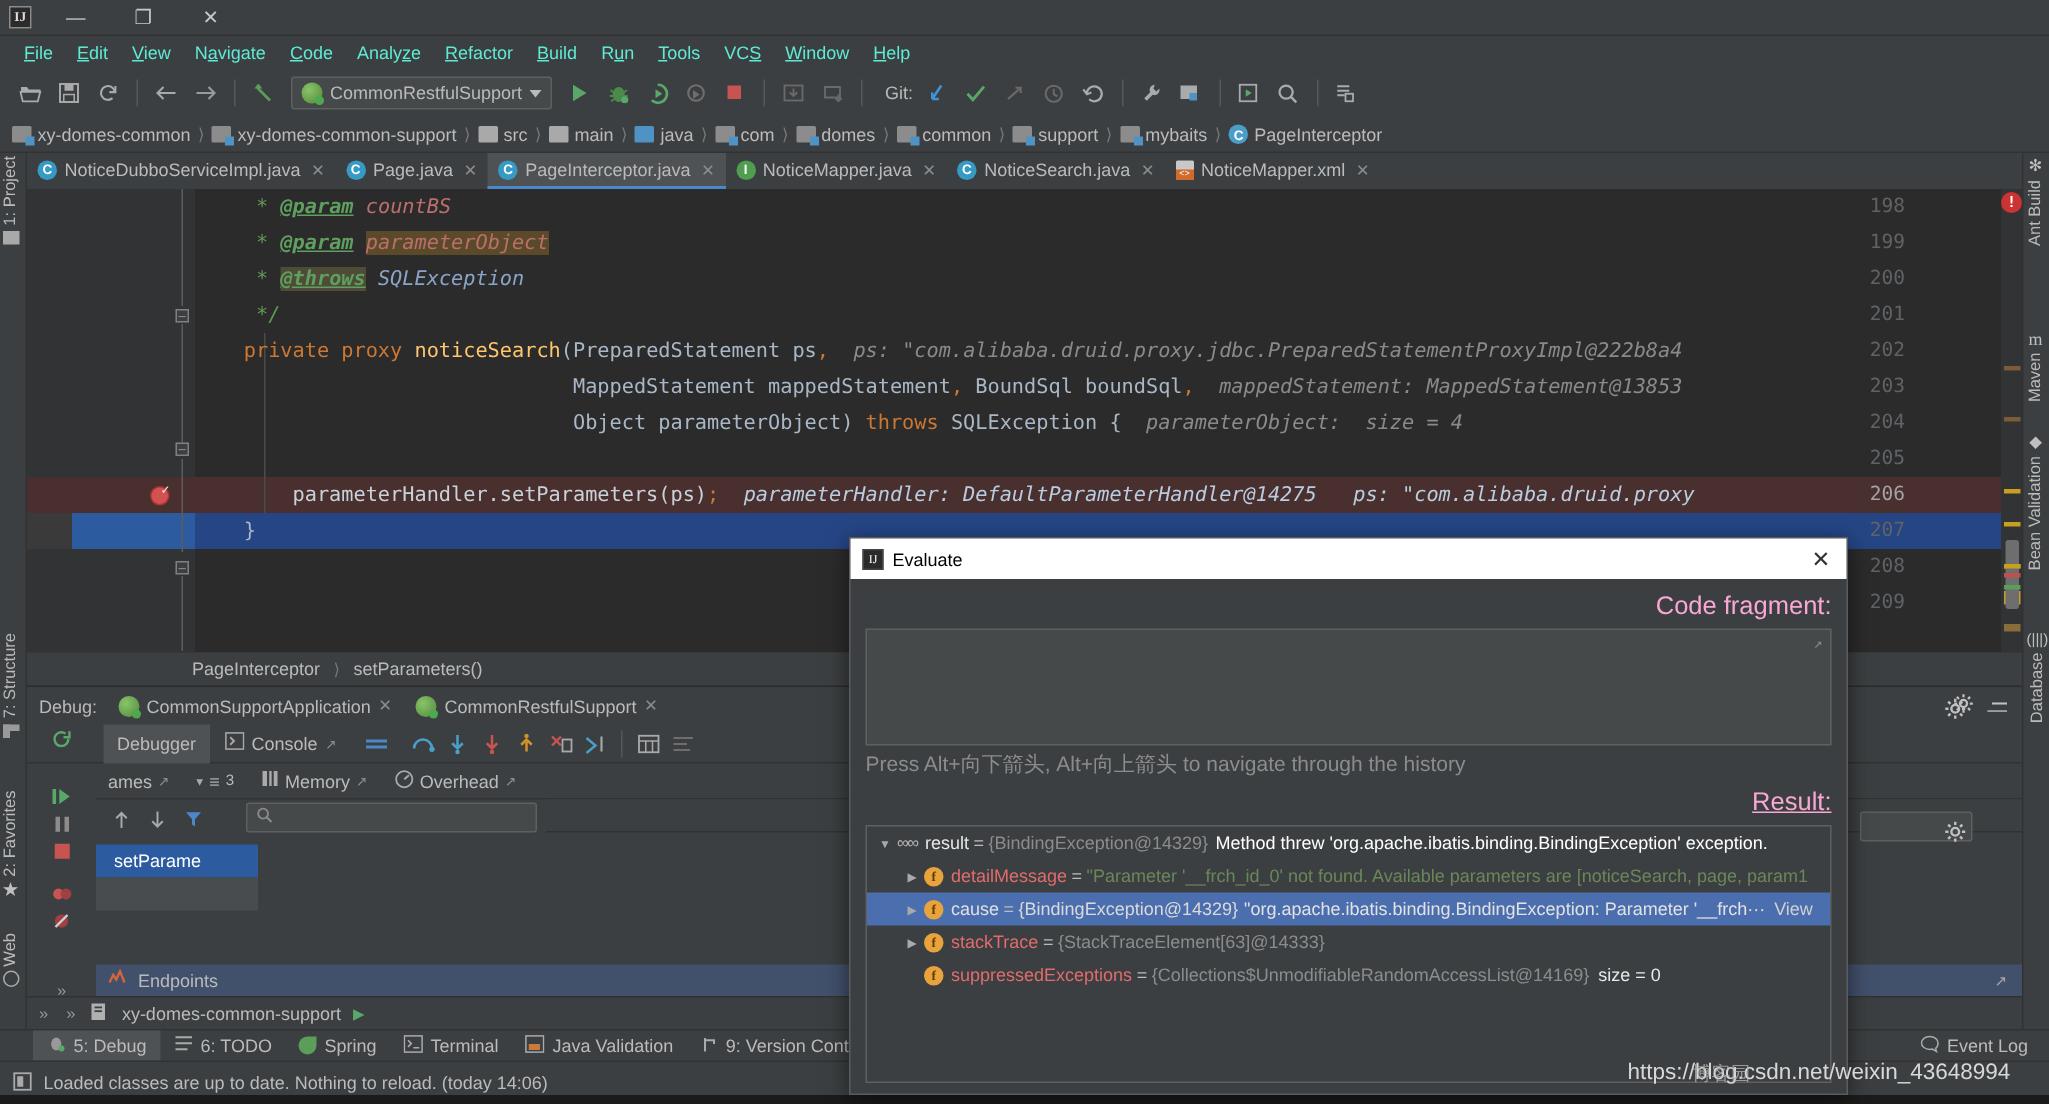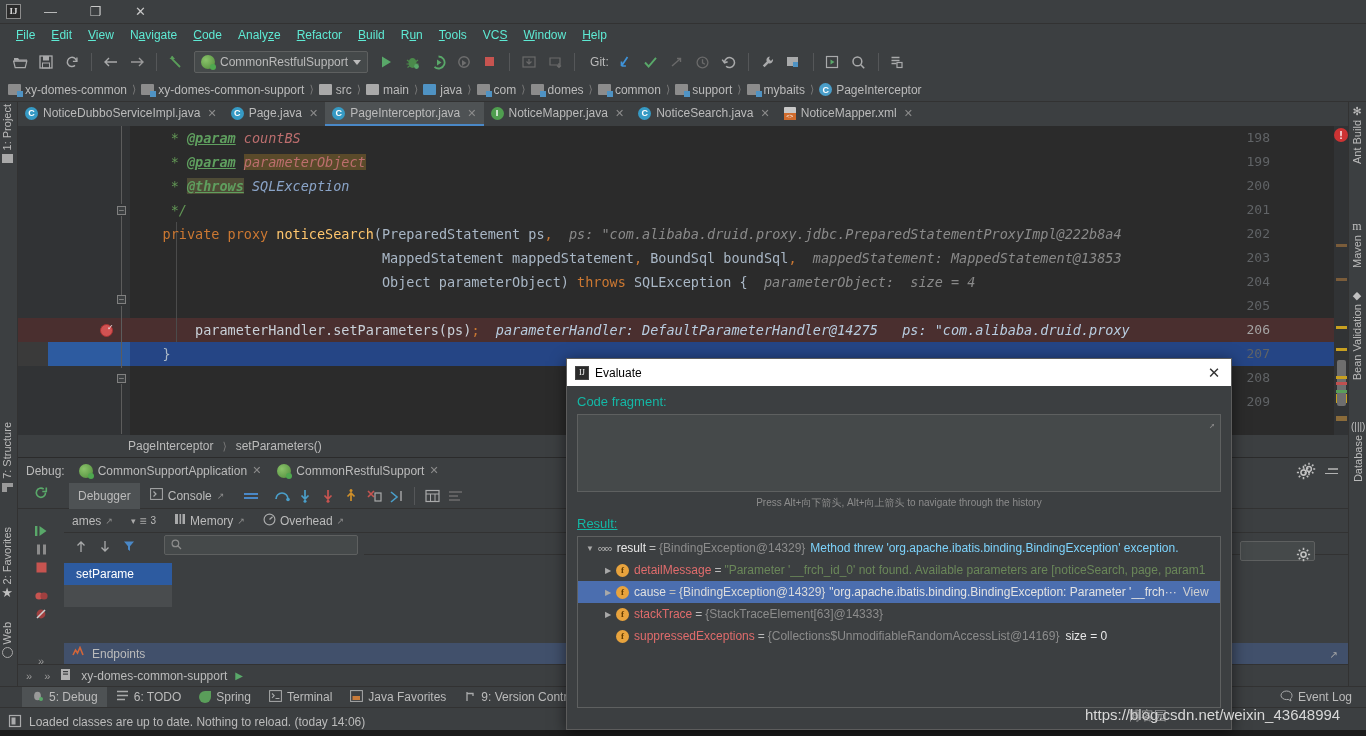--- a/index.html
+++ b/index.html
@@ -303,45 +303,45 @@
   .dlg-ij {
     width:14px;height:14px;background:#2b2b2b;border:1px solid #444;
     color:#fff;font-size:8px;display:flex;align-items:center;justify-content:center;
     font-family:"Liberation Serif",serif;
   }
   .dlg-close {
     margin-left:auto; width:34px; height:27px; display:flex; align-items:center; justify-content:center;
     color:#333; font-size:15px;
   }
   .dlg-body { position:relative; height:345px; padding:8px 10px 0 10px; }
-  .dlg-label { font-size:13px; color:#14b8a6; margin-bottom:5px; }
+  .dlg-label { font-size:17px; color:#f9a8d4; margin-bottom:5px;text-align:right; }
   .dlg-label u { text-decoration:underline; }
   .frag-box {
     position:relative; height:78px; background:#45494a; border:1px solid #5e6060;
     padding:6px 8px; font-family:"DejaVu Sans Mono",monospace; font-size:14px; color:#a9b7c6;
   }
   .expand-ic { position:absolute; right:5px; top:4px; color:#888; font-size:10px; }
-  .hint { text-align:center; font-size:10px; color:#8c8c8c; margin-top:4px; }
+  .hint { text-align:left; font-size:14px; color:#8c8c8c; margin-top:4px; }
   .result-tree {
     position:relative; background:#3c3f41; border:1px solid #5e6060; margin-top:4px;
     height:172px; overflow:hidden;
   }
   .tree-row { height:22px; display:flex; align-items:center; white-space:nowrap; font-size:12px; padding-right:4px; }
   .tree-row.sel { background:#4b6eaf; }
   .tw { width:16px; display:flex;align-items:center;justify-content:center;color:#a9a9a9;font-size:8px; }
   .ic-f {
     width:13px;height:13px;border-radius:50%;background:#e8a33d;color:#613b00;
     font-size:9px;display:flex;align-items:center;justify-content:center;font-weight:bold;
     font-family:"Liberation Serif",serif; margin-right:5px;
   }
   .ic-oo { color:#b3b3b3; font-size:11px; margin-right:5px; letter-spacing:-1px; }
   .k-name2 { color:#e06c6c; }
   .k-eq { color:#bbbbbb; padding:0 3px; }
   .k-obj { color:#8c8c8c; }
-  .k-err { color:#7dd3fc; }
+  .k-err { color:#ffffff; }
   .k-str { color:#6a8759; }
   .k-white { color:#e8e8e8; }
   .k-plain { color:#bbbbbb; }
   .view-lnk { color:#d0d0d0; }
 
   
   .watermark {
     position:absolute; left:1085px; top:706px; font-size:15px; color:#d8d8d8;
     font-family:"Liberation Sans",sans-serif; z-index:60; white-space:nowrap;
   }
@@ -1015,21 +1015,21 @@
       </span>
       <span>Terminal</span>
     </div>
     <div class="sbtn">
       <span>
         <svg width="13" height="12" viewBox="0 0 13 12">
             <rect x="0.6" y="0.6" width="11.8" height="10.8" fill="none" stroke="#a9aaab" stroke-width="1"></rect>
             <rect x="2.5" y="6" width="7.5" height="4" fill="#c87b3a"></rect>
           </svg>
       </span>
-      <span>Java Favorites</span>
+      <span>Java Validation</span>
     </div>
     <div class="sbtn">
       <span>
         <svg width="12" height="12" viewBox="0 0 12 12">
             <path d="M3 11V2M3 3.5h6V6" stroke="#a9aaab" stroke-width="1.3" fill="none"></path>
           </svg>
       </span>
       <span>9: Version Control</span>
     </div>
     <div style="margin-left:auto;margin-right:14px;display:flex;align-items:center;gap:5px;justify-content:space-between;">

